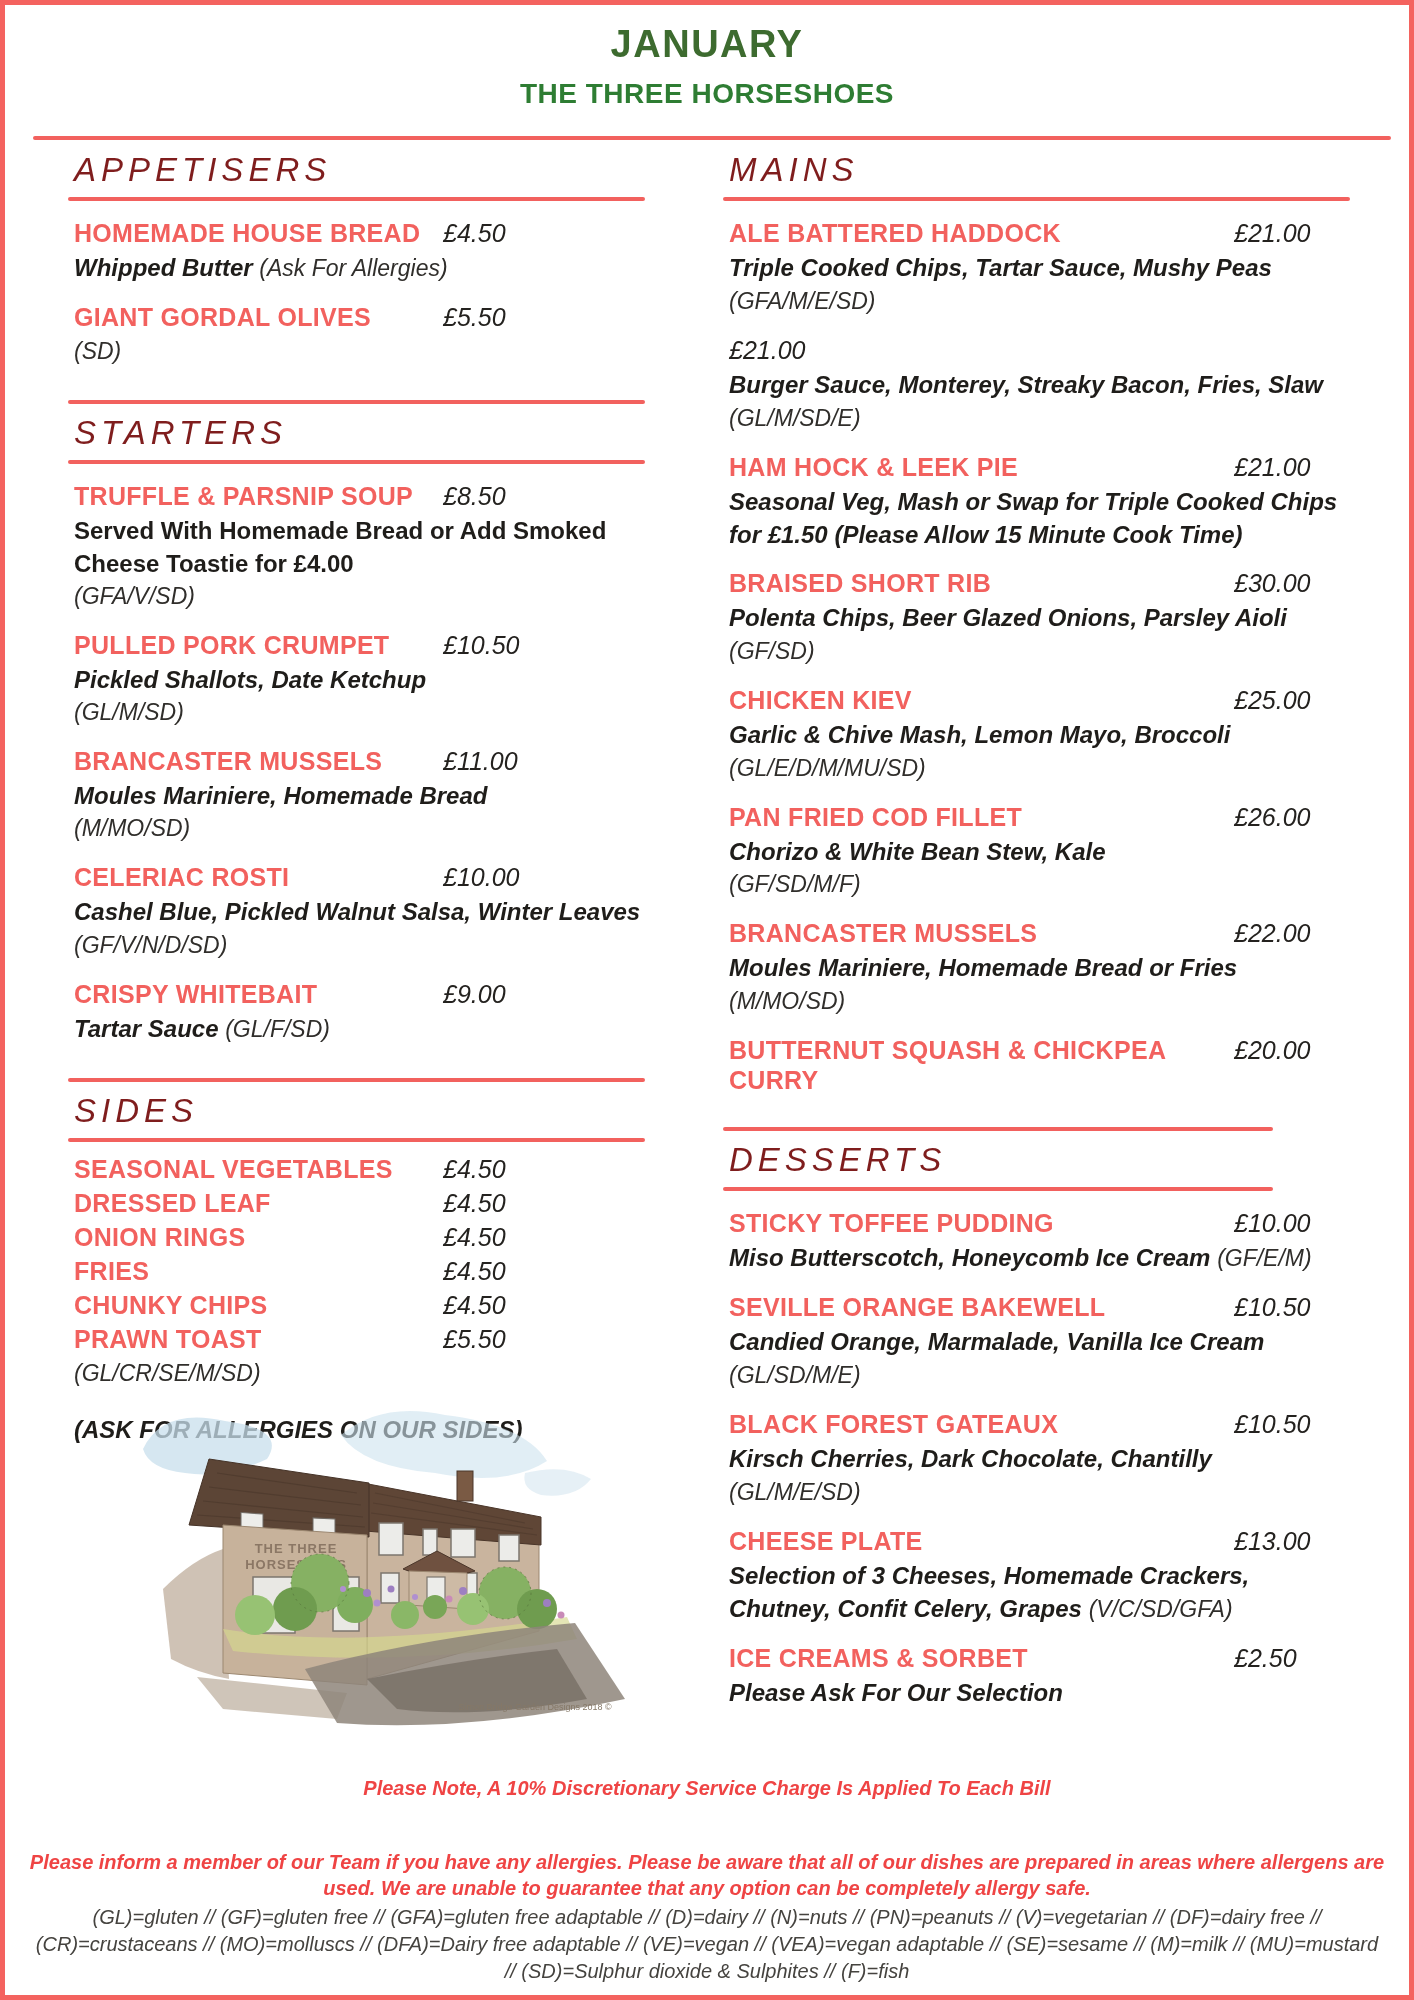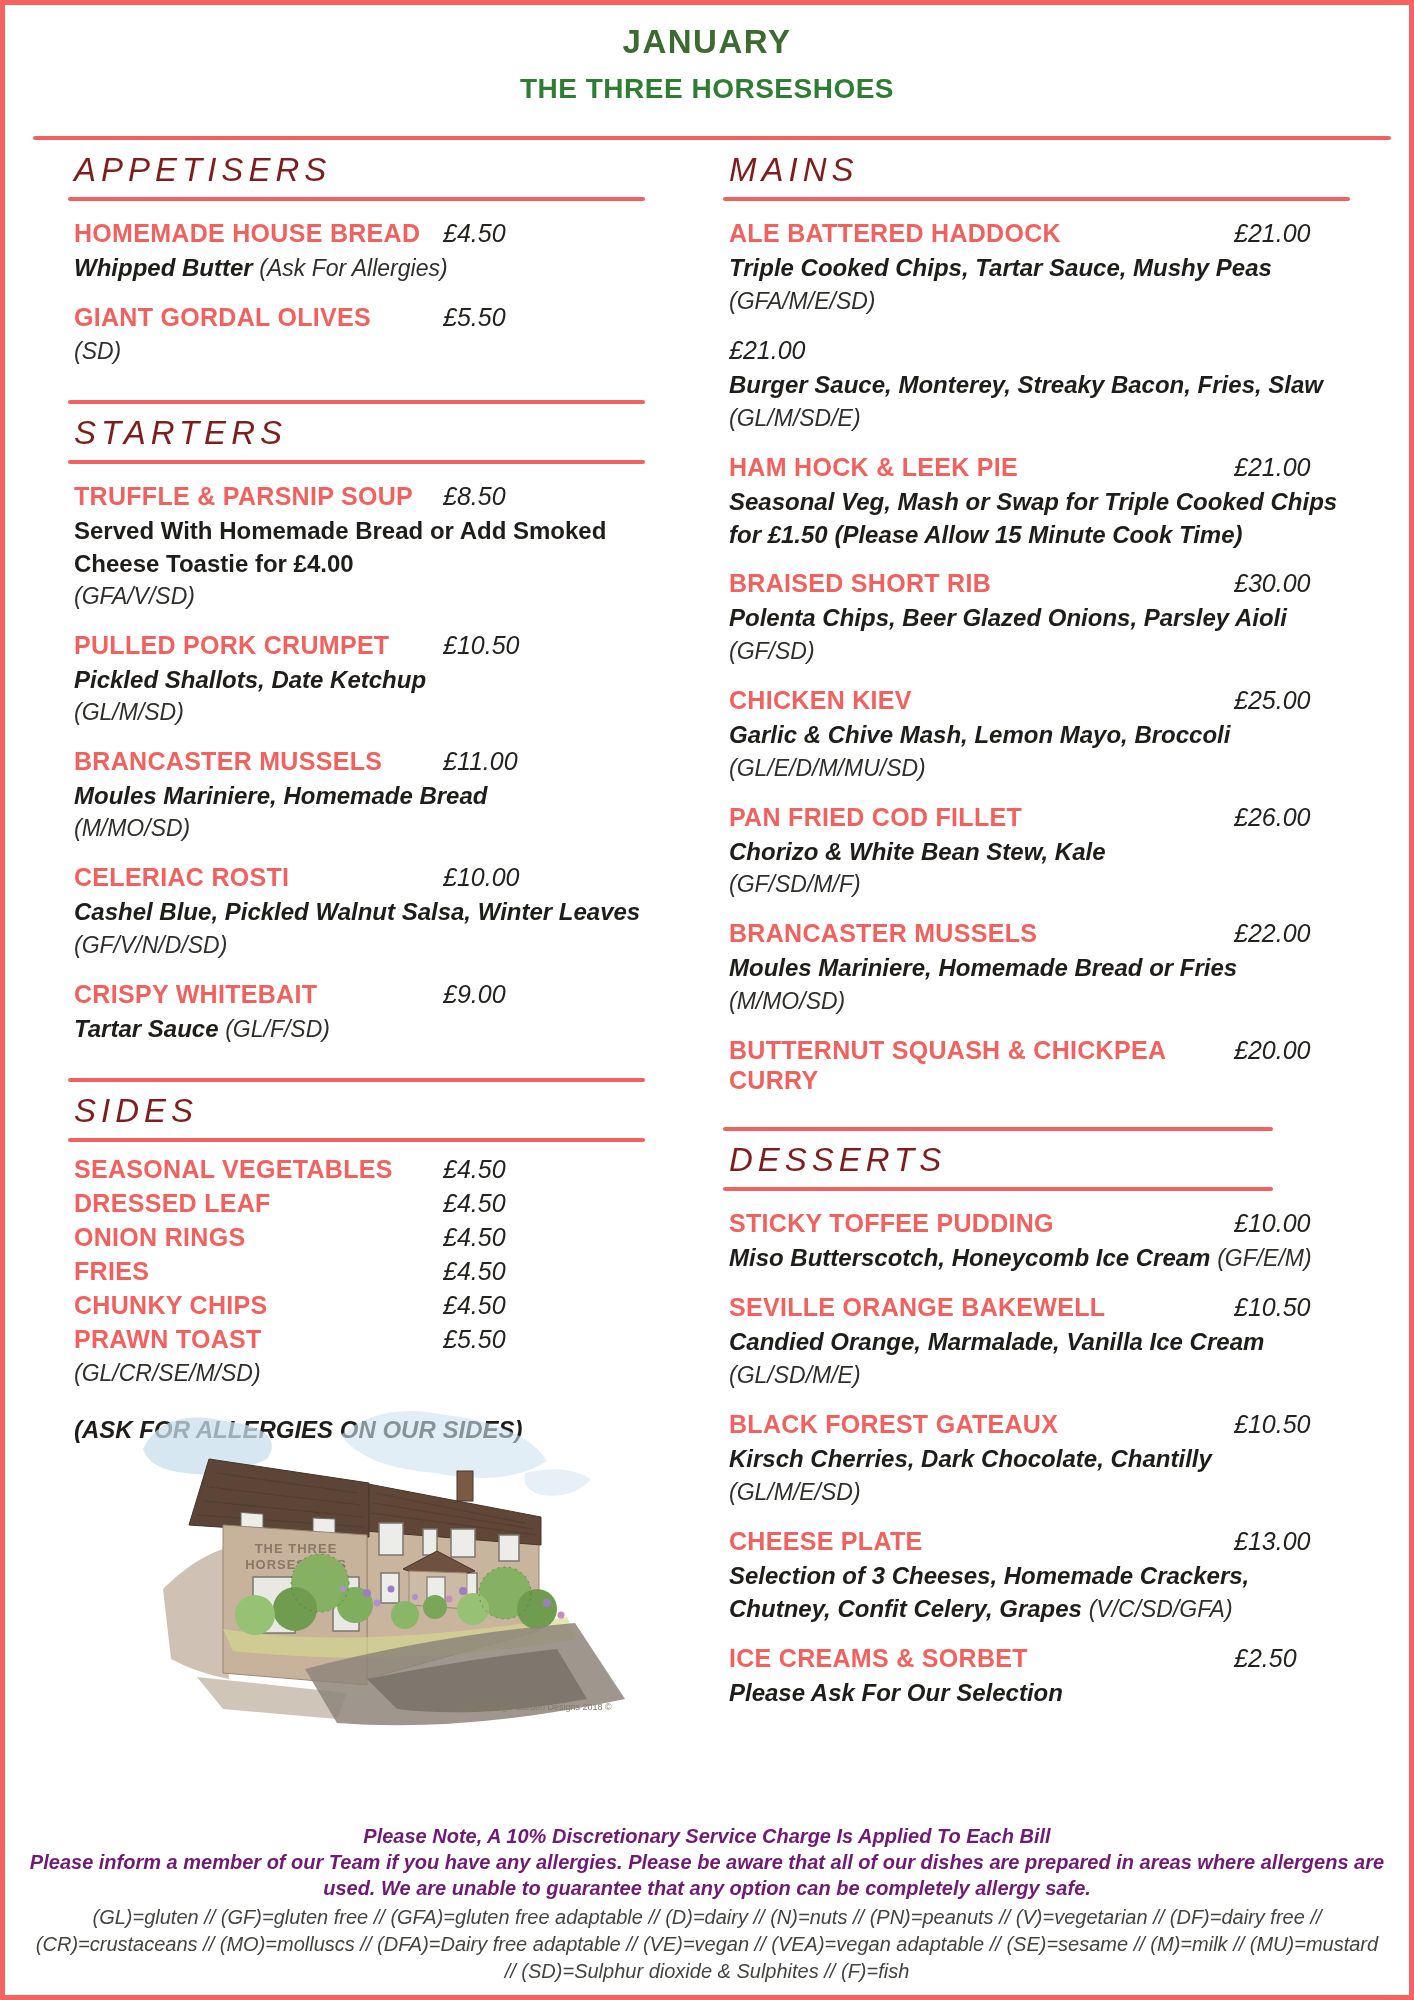--- a/index.html
+++ b/index.html
@@ -2,21 +2,21 @@
 <html><head>
 <meta charset="utf-8">
 <style>
   * { margin:0; padding:0; box-sizing:border-box; }
   html,body { width:1414px; height:2000px; }
   body { font-family:"Liberation Sans", sans-serif; background:#ffffff; position:relative; }
 
   .page { position:absolute; inset:0; border:5px solid #F4635F; background:#fff; overflow:hidden; }
 
   .hdr { position:absolute; top:18px; left:0; width:100%; text-align:center; }
-  .month { font-size:33px; font-weight:800; letter-spacing:1.5px; color:#3D6B2F; }
+  .month { font-size:38px; font-weight:800; letter-spacing:1.5px; color:#3D6B2F; }
   .rest  { font-size:28px; font-weight:800; letter-spacing:0.5px; color:#2E7D33; margin-top:12px; }
   .hdr-rule { position:absolute; top:131px; left:28px; width:1358px; height:4px; background:#F2615E; border-radius:2px; }
 
   .col { position:absolute; top:142px; }
   .col-left  { left:63px;  width:577px; }
   .col-right { left:718px; width:627px; }
 
   .section-title { font-size:33px; font-style:italic; font-weight:400; letter-spacing:5px;
                    color:#7f1d1d; line-height:42px; margin:2px 0 6px 6px; }
   .rule { height:4px; background:#F2615E; border-radius:2px; }
@@ -42,21 +42,21 @@
   .sides-list .item { margin-top:4px; }
   .sides-list .item:first-of-type { margin-top:12px; }
   .sides-note { margin:26px 0 0 6px; font-size:24px; font-weight:700; font-style:italic; color:#1F1D1A; }
 
   .illus { position:absolute; left:100px; top:1372px; width:520px; height:360px; }
   .illus svg { width:100%; height:100%; display:block; }
   .sign-text { font-family:"Liberation Sans", sans-serif; font-weight:700; fill:#8B7765; letter-spacing:1px; }
   .sig-text  { font-family:"Liberation Sans", sans-serif; fill:#857867; }
 
   .ftr { position:absolute; left:24px; right:24px; bottom:10px; text-align:center; }
-  .fb { font-size:20px; font-weight:700; font-style:italic; color:#701a75; line-height:26px; }
+  .fb { font-size:20px; font-weight:700; font-style:italic; color:#ef4444; line-height:26px;margin-top:48px; }
   .fk { font-size:20px; font-style:italic; font-weight:400; color:#45433F; line-height:27px; margin-top:3px; }
 </style>
 </head>
 <body>
 
 <div class="page">
 
   <div class="hdr">
     <div class="month">JANUARY</div>
     <div class="rest">THE THREE HORSESHOES</div>

